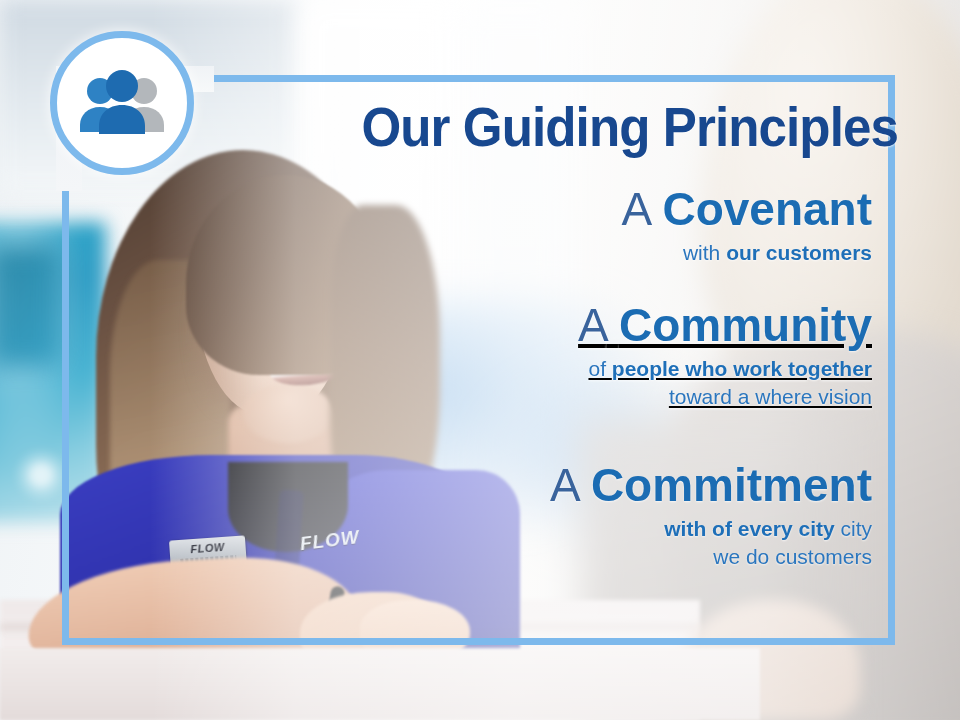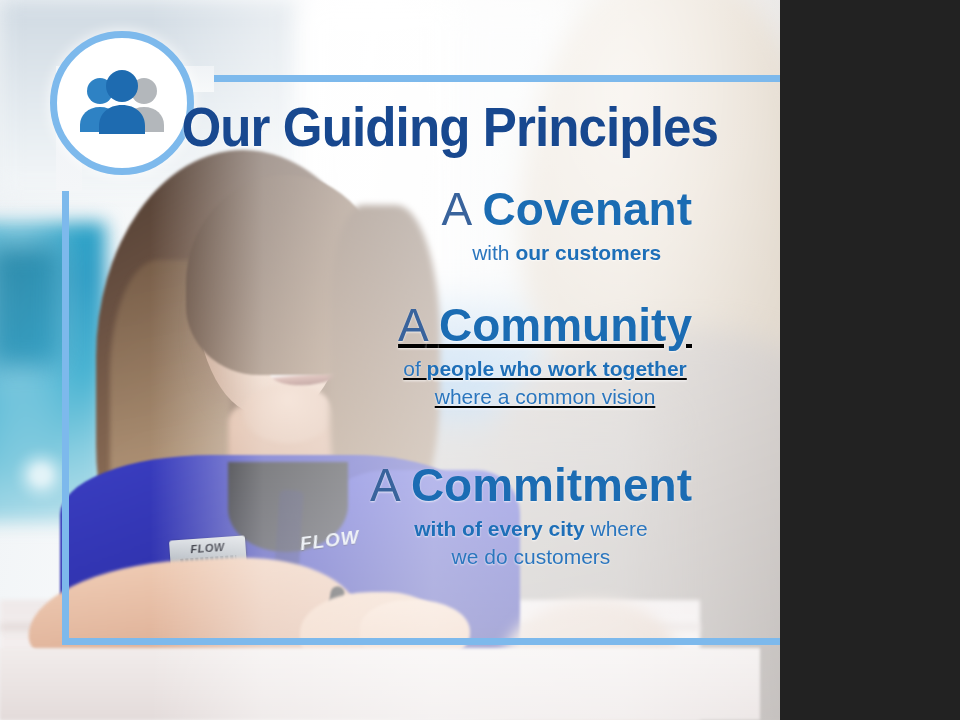--- a/index.html
+++ b/index.html
@@ -2,21 +2,21 @@
 <html><head>
 <meta charset="utf-8">
 <style>
   html, body {
     margin: 0;
     padding: 0;
     background: #222;
   }
   #stage {
     position: relative;
-    width: 780px;
+    width: 960px;
     height: 720px;
     overflow: hidden;
     font-family: "Liberation Sans", sans-serif;
     background: #dfe3e6;
   }
 
   
   .photo { position:absolute; inset:0; overflow:hidden; }
 
   
@@ -337,21 +337,20 @@
   }
   .p-head .art{ font-weight:400; color:#39639C; }
   .p-head .word{ font-weight:700; color:#1B6CB3; }
 
   .p-sub{
     font-family:"Liberation Sans", sans-serif;
     font-size:21px; line-height:1.34;
     color:#2B76BE;
     margin-top:6px;
     text-shadow:0 1px 2px rgba(255,255,255,.7);
-    text-align:center;
   }
   .p-sub b{ font-weight:700; color:#1E6FB8; }
 
   .pos-1{ top:186px; }
   .pos-2{ top:302px;text-decoration:underline; }
   .pos-3{ top:462px;margin-left:12px; }
 </style>
 </head>
 <body>
 
@@ -448,33 +447,33 @@
   <div class="principle pos-2">
     <div class="p-head">
       <span class="art">A</span>
       <span class="word" style="color: rgb(27, 108, 179);">Community</span>
     </div>
     <div class="p-sub" style="color: rgb(43, 118, 190);">
       <div>
         <span>of </span><b>people who work together</b>
       </div>
       <div>
-        <span>where a common vision</span>
+        <span>toward a where vision</span>
       </div>
     </div>
   </div>
 
   <div class="principle pos-3">
     <div class="p-head">
       <span class="art">A</span>
       <span class="word" style="color: rgb(27, 108, 179);">Commitment</span>
     </div>
     <div class="p-sub" style="color: rgb(43, 118, 190);">
       <div>
-        <b>with of every city</b><span> where</span>
+        <b>with of every city</b><span> city</span>
       </div>
       <div>
         <span>we do customers</span>
       </div>
     </div>
   </div>
 
 </div>
 
 </body></html>

